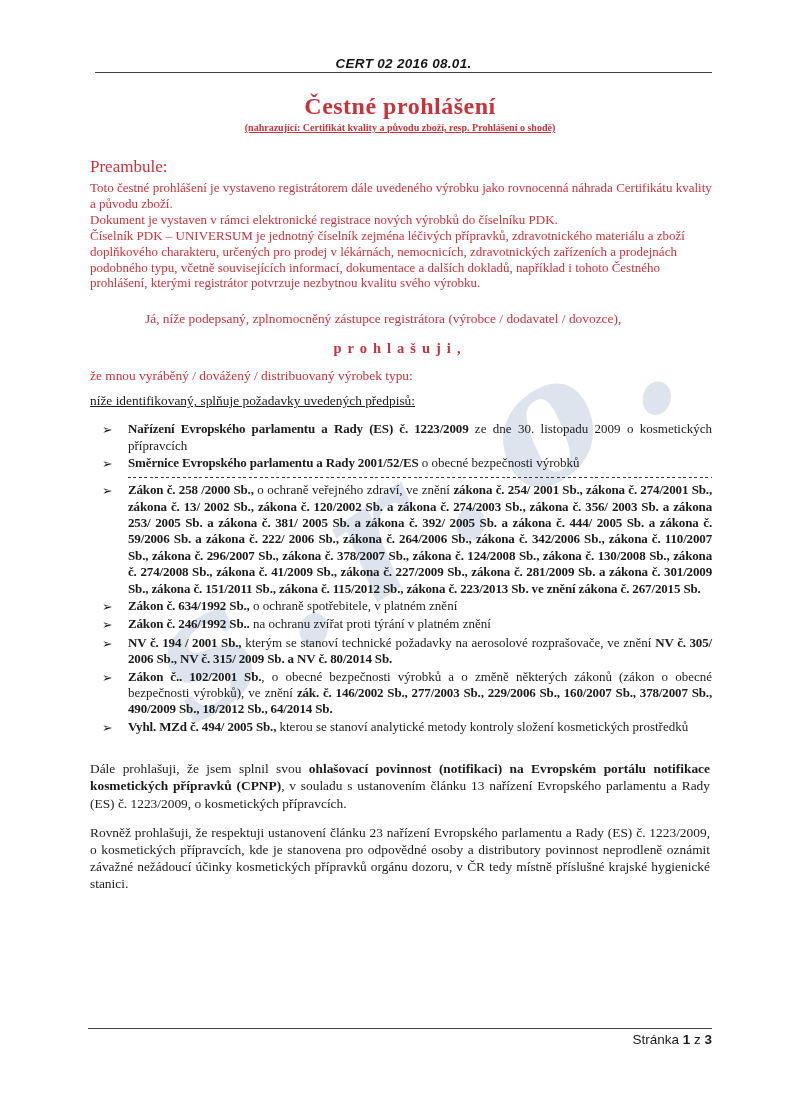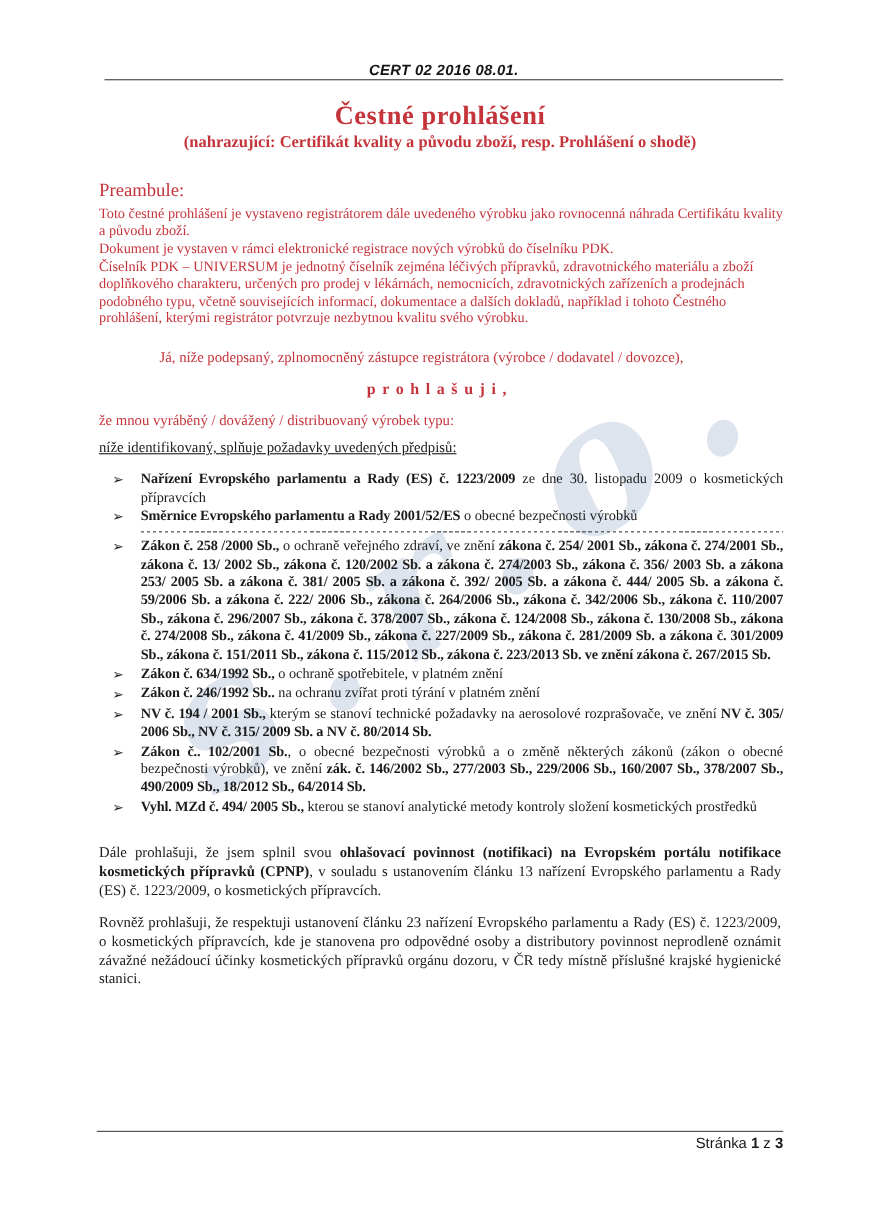--- a/index.html
+++ b/index.html
@@ -29,21 +29,21 @@
     font-style:italic; font-weight:bold;
     font-size:13.5px; letter-spacing:0.3px; color:#161616;
   }
   .title{
     margin-top:20px; text-align:center;
     color:var(--red,#c5343b); font-weight:bold;
     font-size:24px; letter-spacing:0.5px;
   }
   .subtitle{
     margin-top:2px; text-align:center;
-    color:var(--red,#c5343b); font-weight:bold; font-size:15px;
+    color:var(--red,#c5343b); font-weight:bold; font-size:10px;text-decoration:underline;
   }
   .preamble-heading{
     margin:24px 90px 0 90px;
     color:var(--red,#c5343b); font-weight:normal; font-size:17px;
   }
   .preamble{
     margin:3px 88px 0 90px;
     color:var(--red,#c5343b); font-weight:normal;
     font-size:13px; line-height:15.9px;
   }

